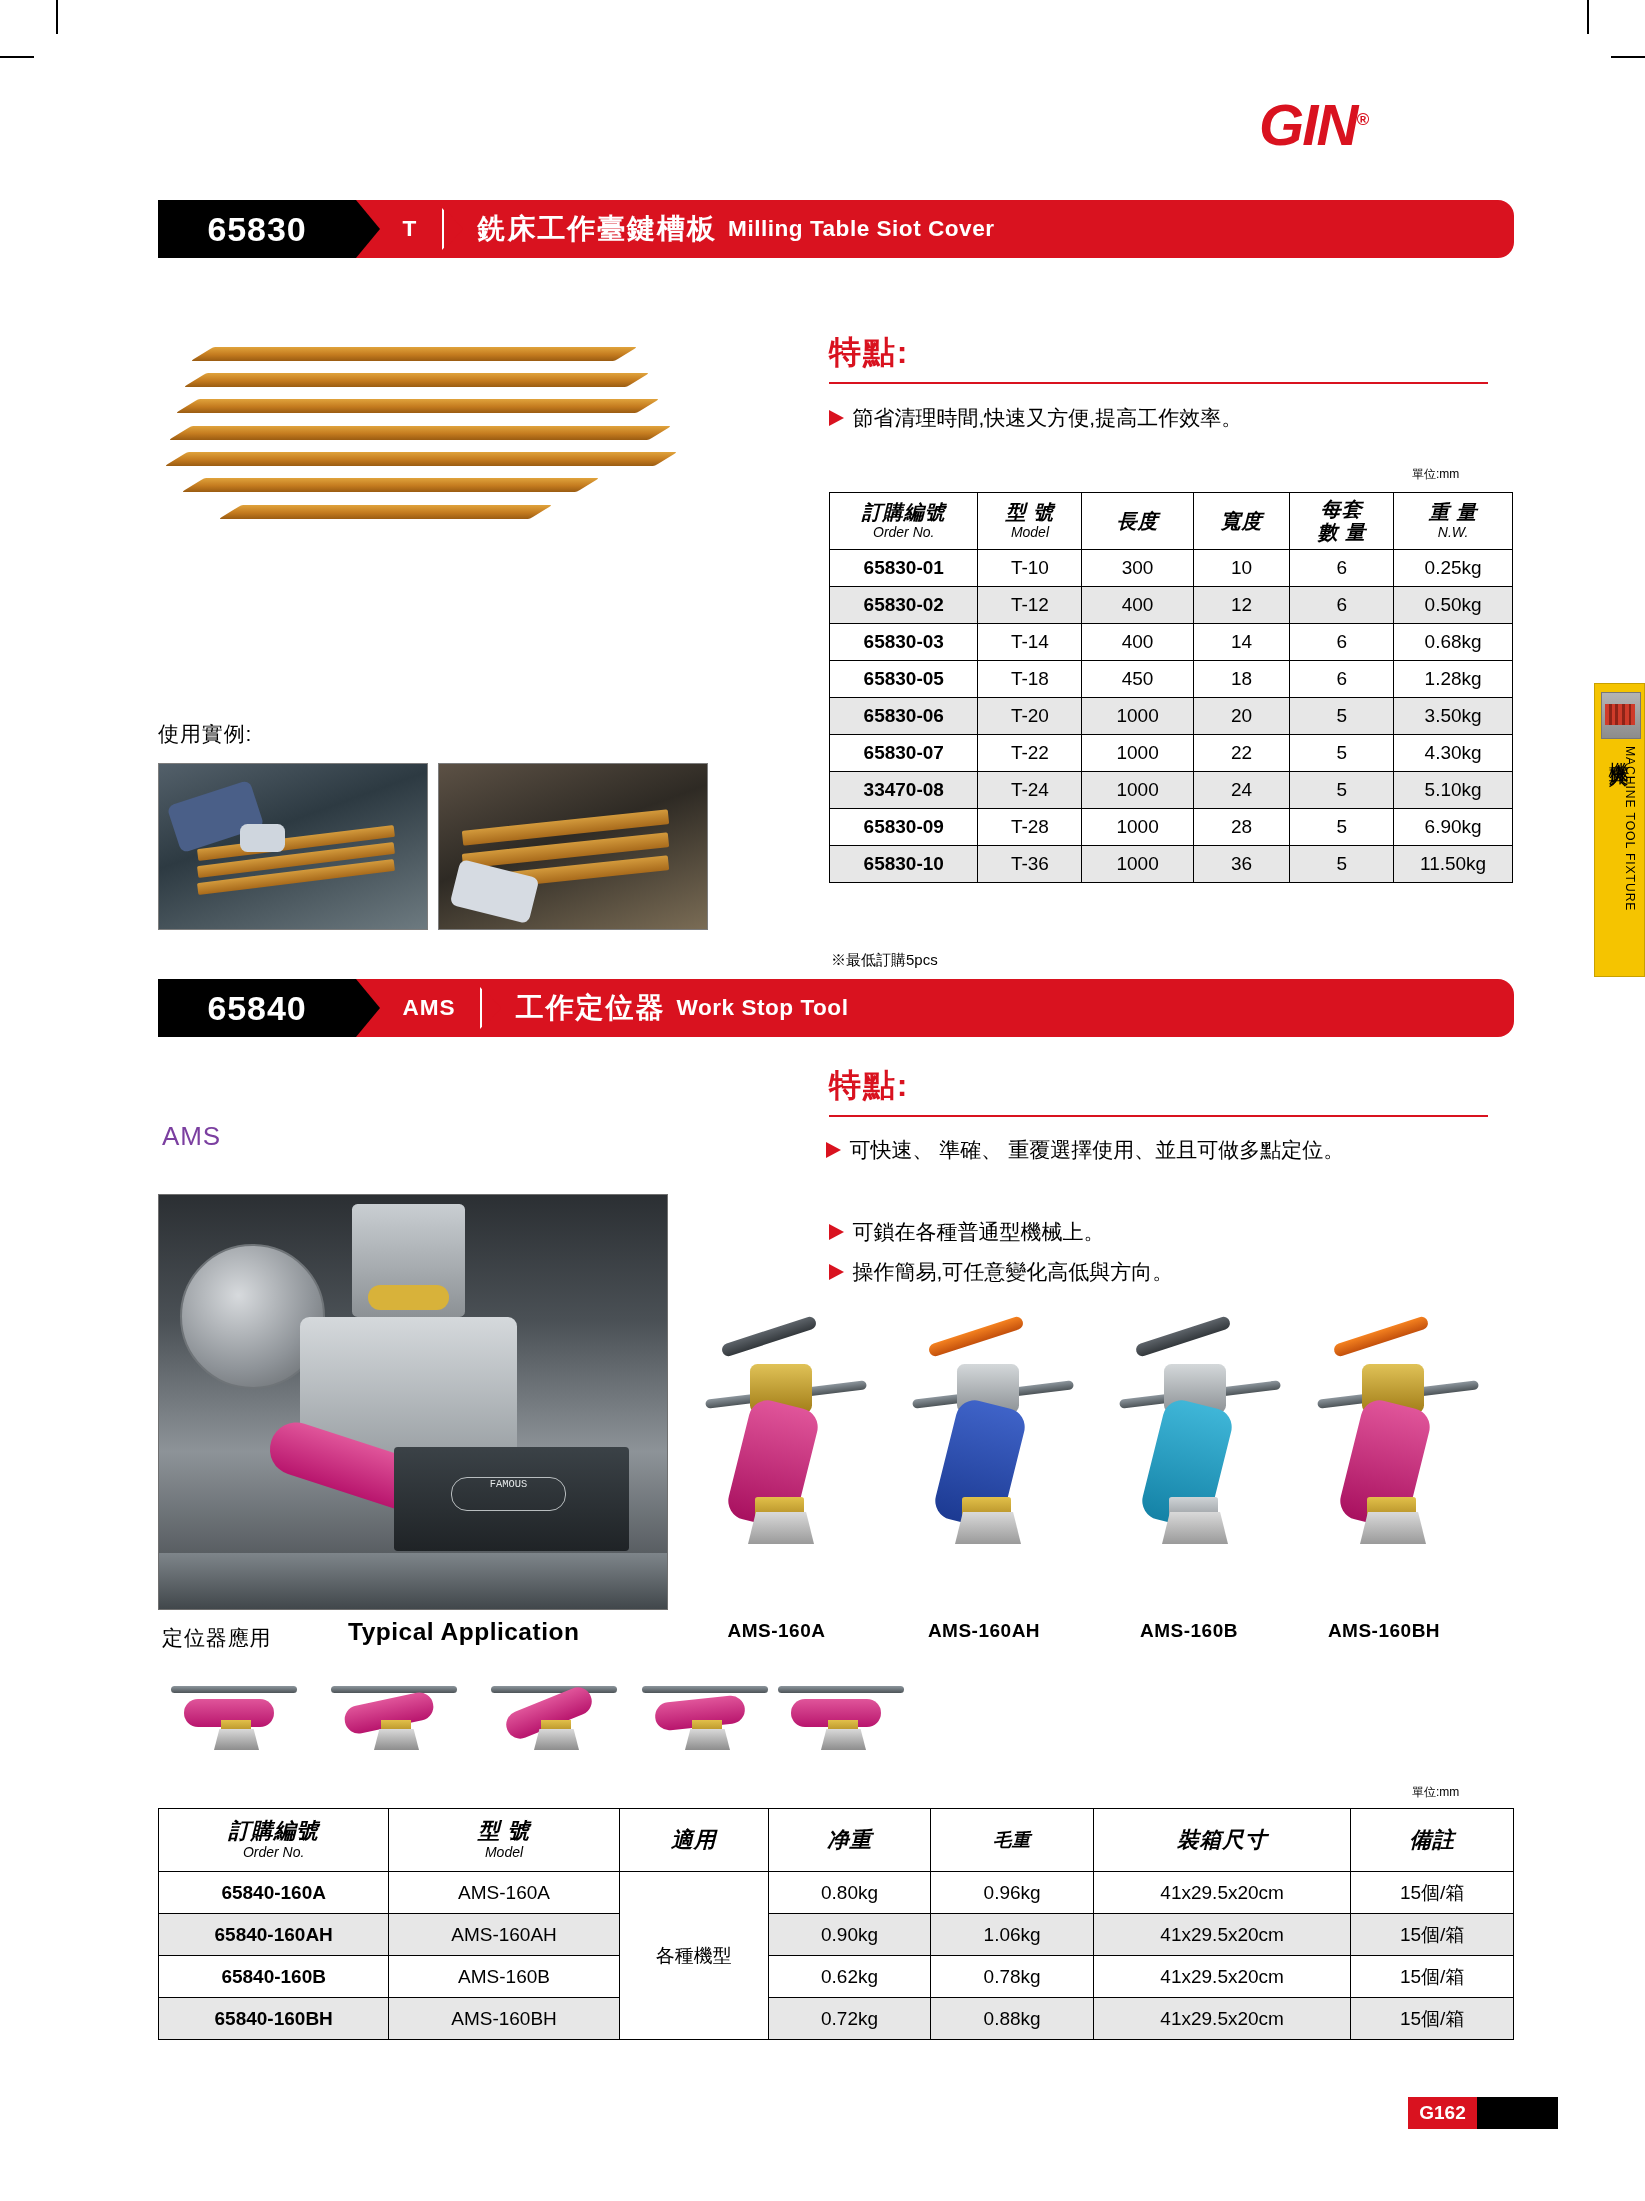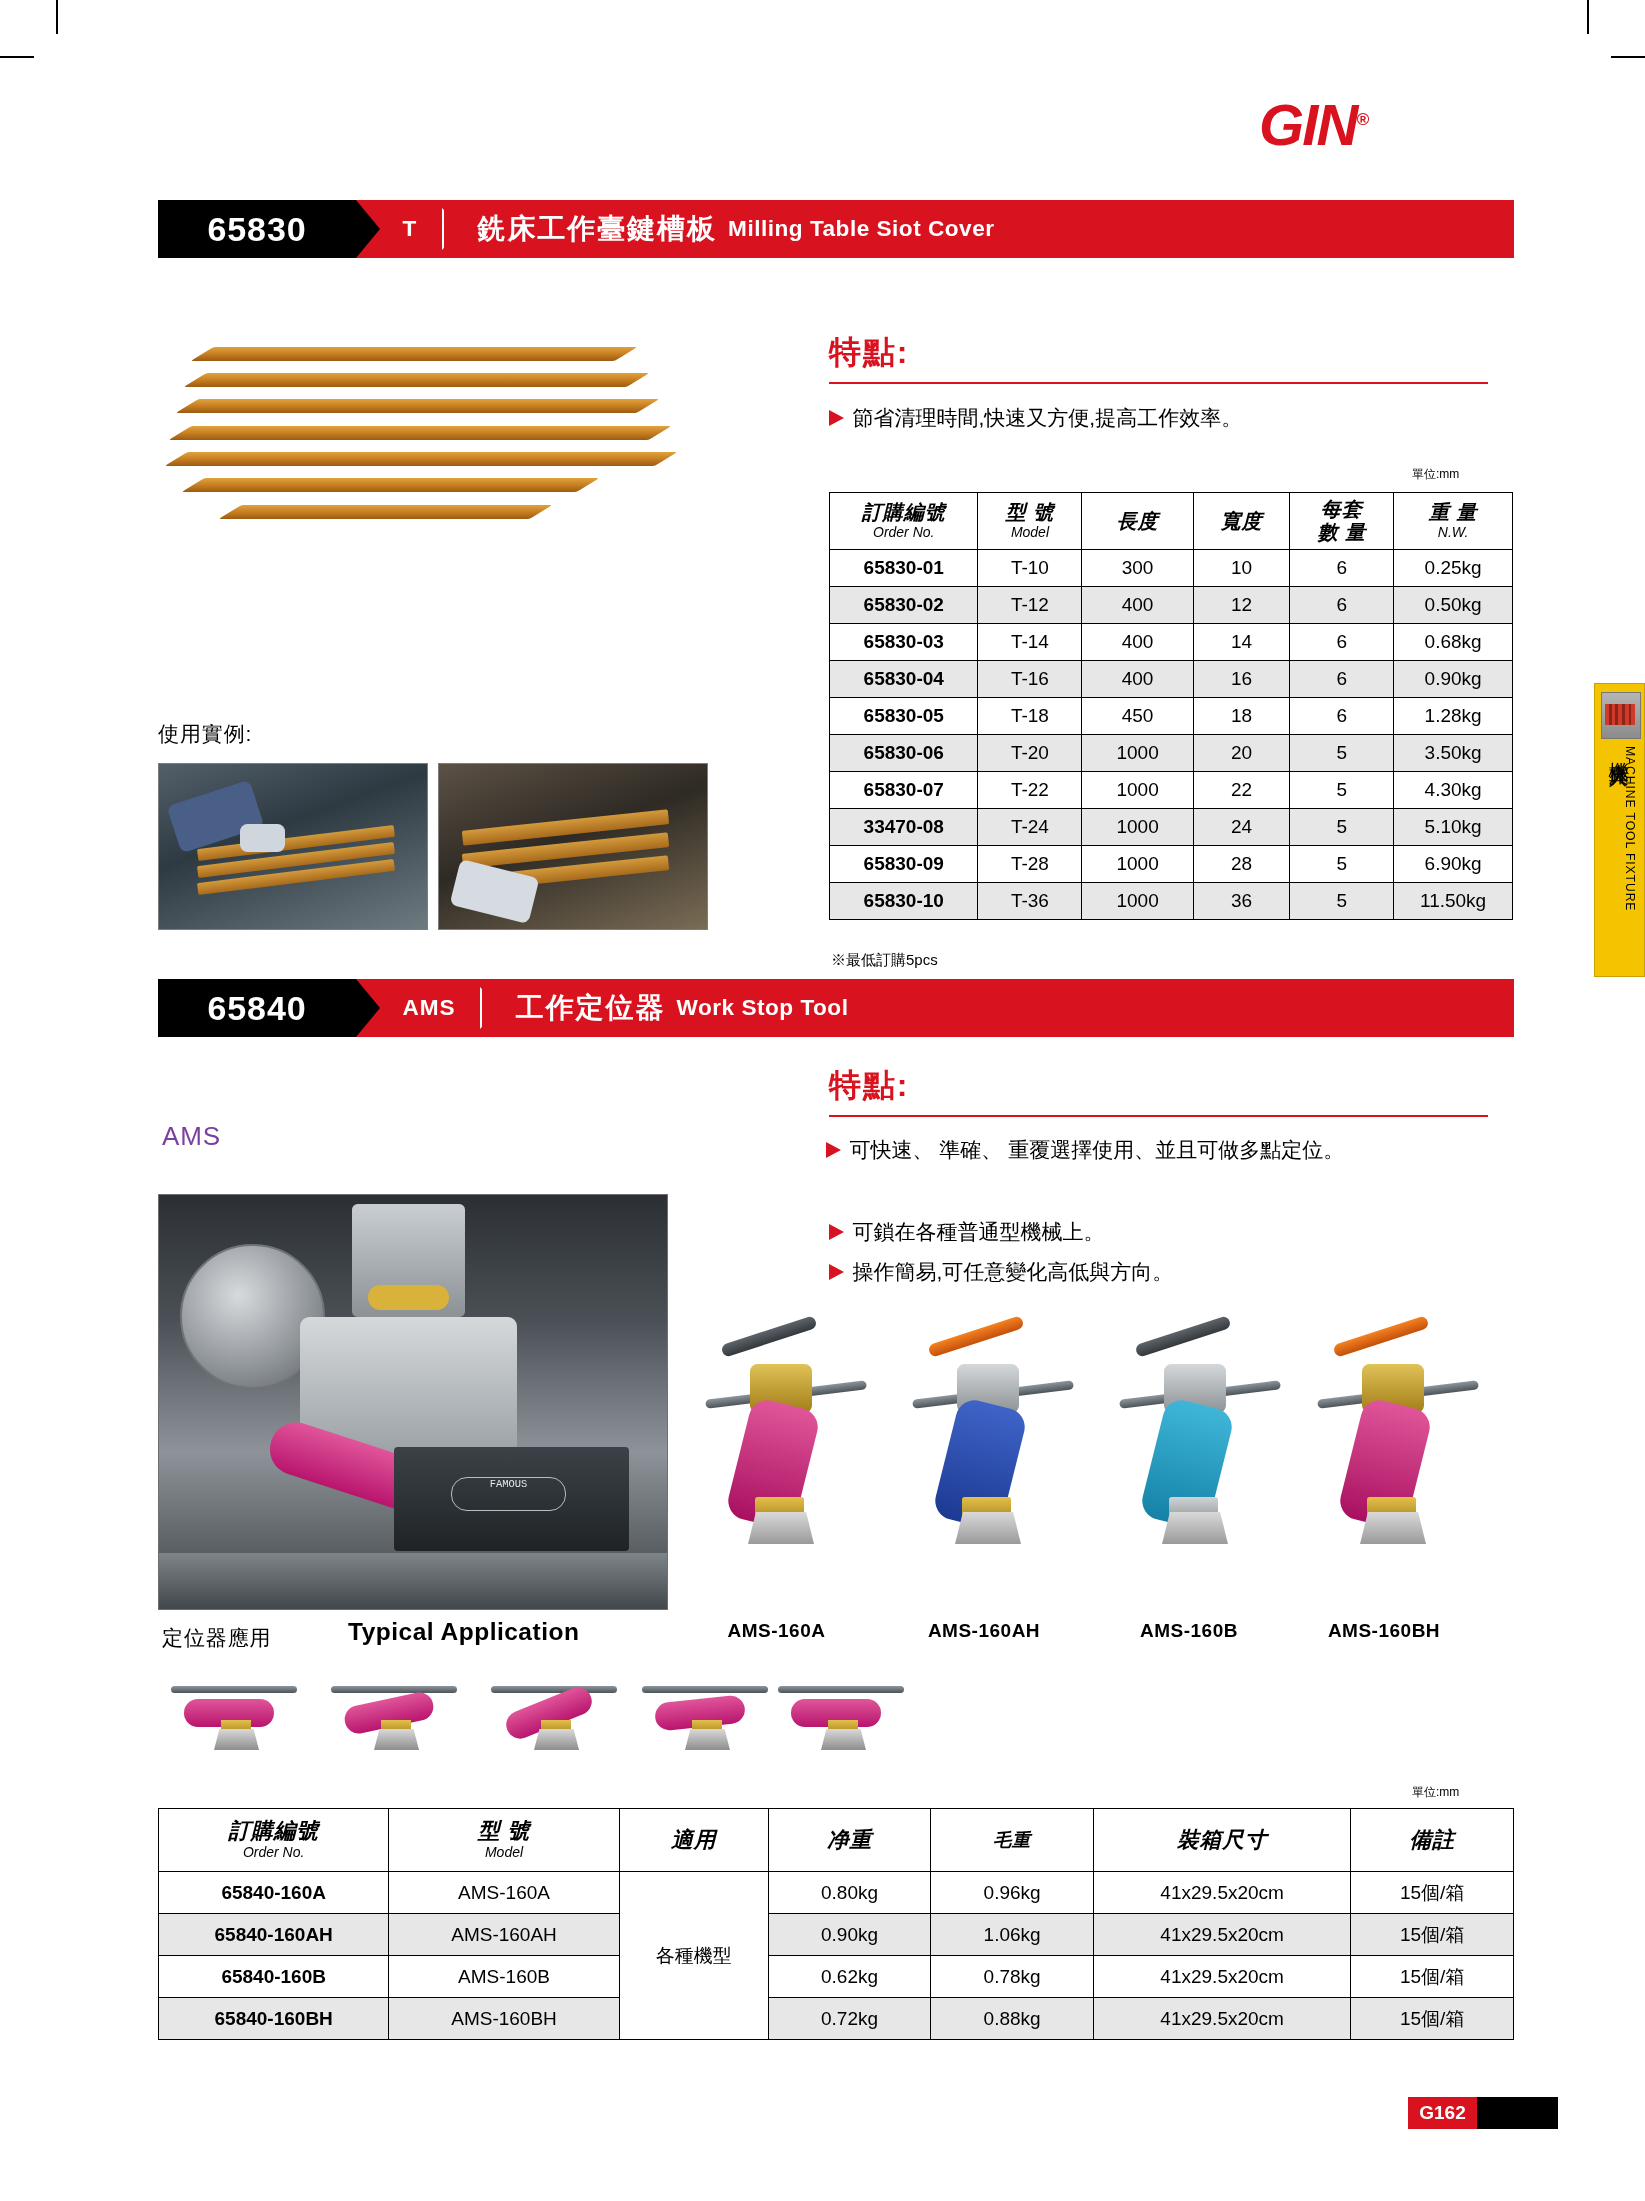--- a/index.html
+++ b/index.html
@@ -31,20 +31,21 @@
 
   
   .band {
     position: absolute;
     left: 158px;
     width: 1356px;
     height: 58px;
     background: #d9121f;
     display: flex;
     align-items: center;
+    border-radius: 16px;
   }
   .band .code-box {
     background: #000;
     color: #fff;
     height: 58px;
     min-width: 198px;
     display: flex;
     align-items: center;
     justify-content: center;
     font-size: 34px;
@@ -518,28 +519,20 @@
           <td style="height: 36px;">0.50kg</td>
         </tr>
         <tr>
           <td class="order" style="height: 36px;">65830-03</td>
           <td style="height: 36px;">T-14</td>
           <td style="height: 36px;">400</td>
           <td style="height: 36px;">14</td>
           <td style="height: 36px;">6</td>
           <td style="height: 36px;">0.68kg</td>
         </tr>
-        <tr class="rowalt">
-          <td class="order" style="height: 36px;">65830-04</td>
-          <td style="height: 36px;">T-16</td>
-          <td style="height: 36px;">400</td>
-          <td style="height: 36px;">16</td>
-          <td style="height: 36px;">6</td>
-          <td style="height: 36px;">0.90kg</td>
-        </tr>
         <tr>
           <td class="order" style="height: 36px;">65830-05</td>
           <td style="height: 36px;">T-18</td>
           <td style="height: 36px;">450</td>
           <td style="height: 36px;">18</td>
           <td style="height: 36px;">6</td>
           <td style="height: 36px;">1.28kg</td>
         </tr>
         <tr class="rowalt">
           <td class="order" style="height: 36px;">65830-06</td>

